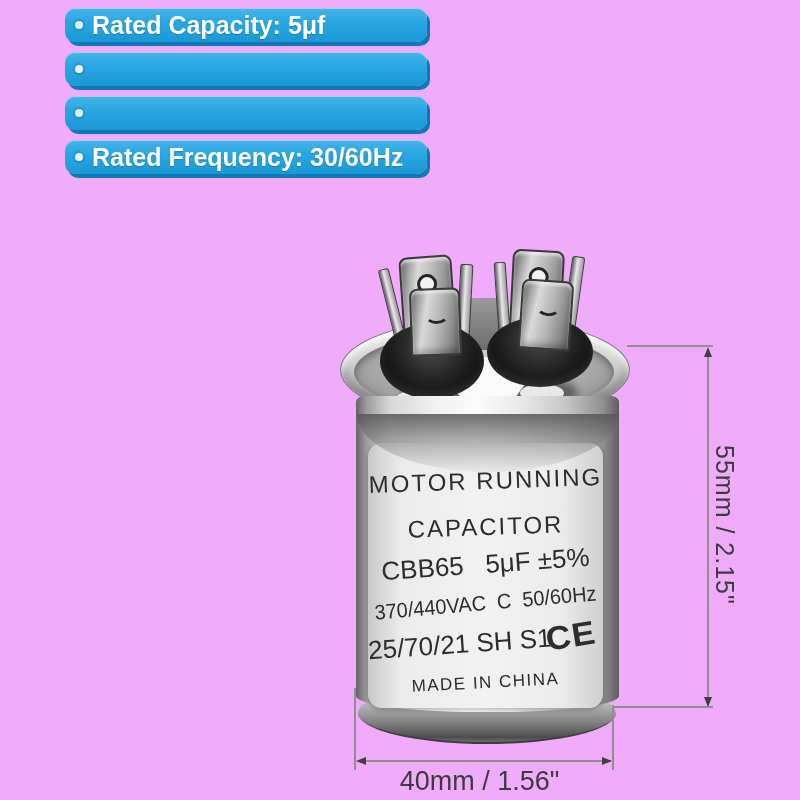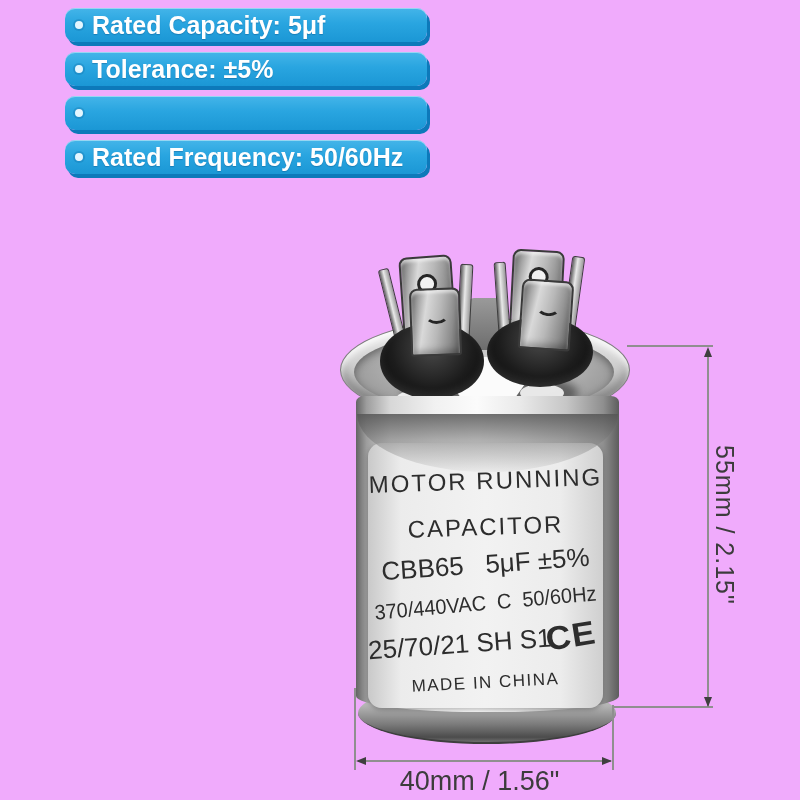--- a/index.html
+++ b/index.html
@@ -83,28 +83,27 @@
 
 <div class="scene">
 
   <div>
     <div class="badge" style="top:8px">
       <span class="bullet"></span>
       <span class="blabel">Rated Capacity: 5μf</span>
     </div>
     <div class="badge" style="top:52px">
       <span class="bullet"></span>
-      <span class="blabel">Tolerance: ±5%</span>
     </div>
     <div class="badge" style="top:96px">
       <span class="bullet"></span>
     </div>
     <div class="badge" style="top:140px">
       <span class="bullet"></span>
-      <span class="blabel">Rated Frequency: 50/60Hz</span>
+      <span class="blabel">Rated Frequency: 30/60Hz</span>
     </div>
   </div>
 
   <div>
 
     <div class="bottom-cap"></div>
 
     <div class="rim"></div>
     <div class="plate"></div>
     <div class="plate-shadow"></div>

